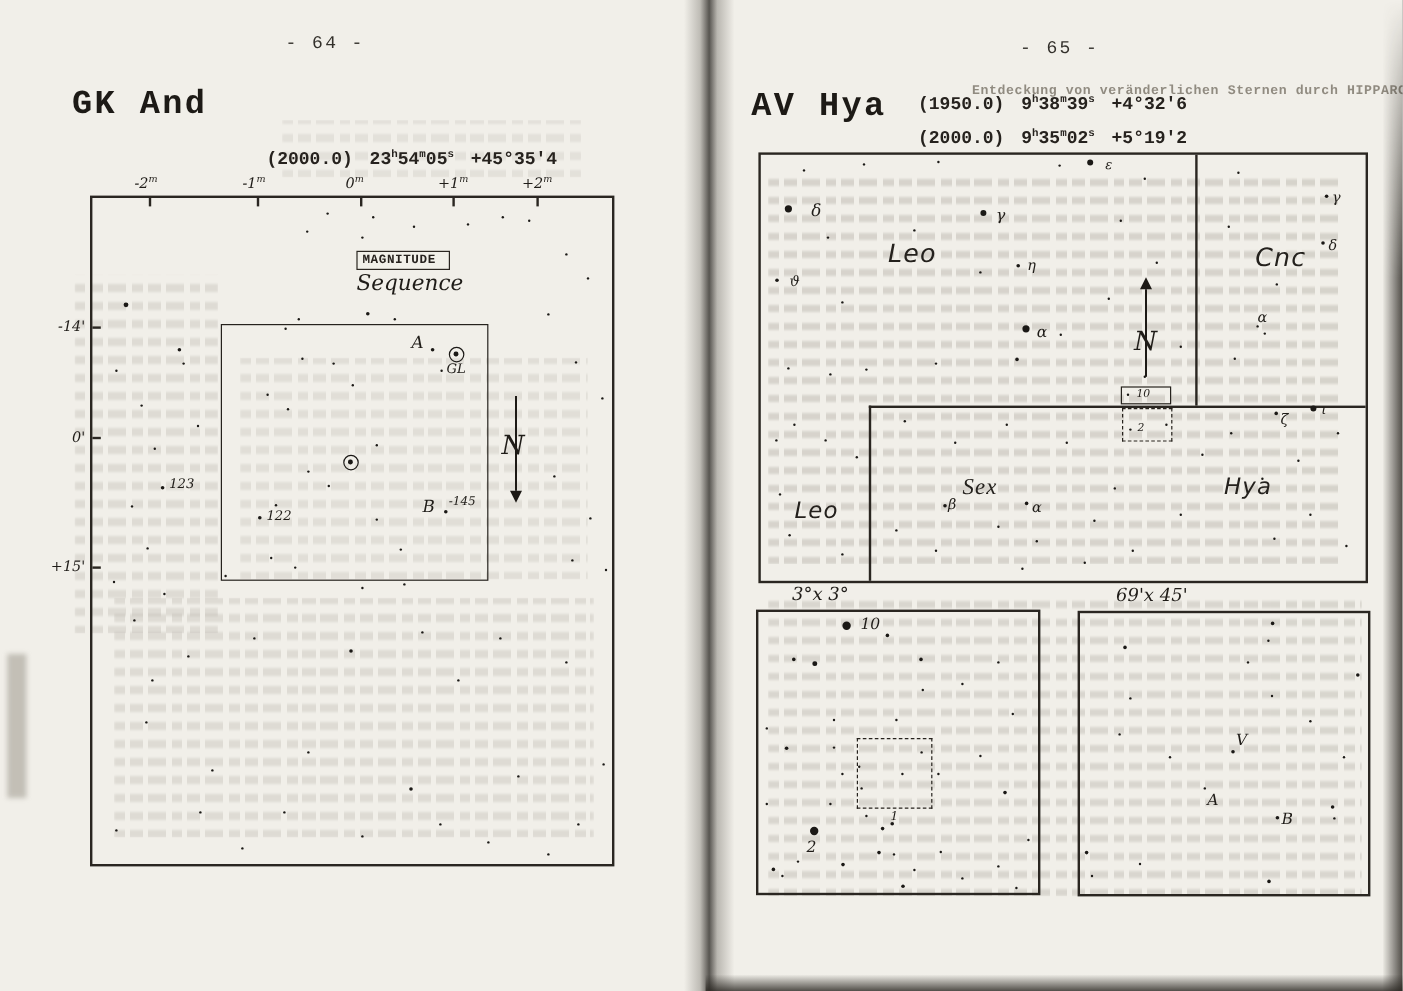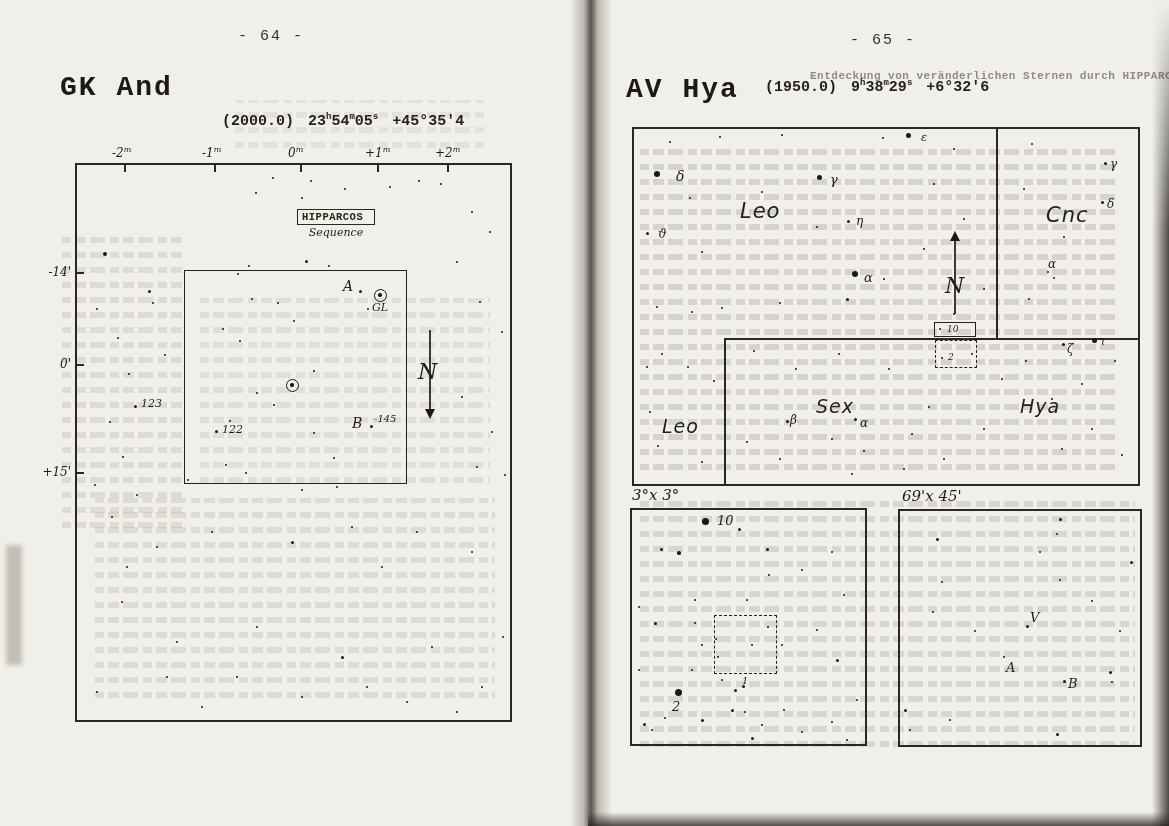--- a/index.html
+++ b/index.html
@@ -25,23 +25,23 @@
   .ring{position:absolute;width:13px;height:13px;border:1.4px solid #1b1916;border-radius:50%;box-sizing:border-box;}
   .ring .core{position:absolute;left:50%;top:50%;width:3.5px;height:3.5px;margin:-1.75px 0 0 -1.75px;background:#1b1916;border-radius:50%;}
   .chart-label{position:absolute;line-height:1;white-space:nowrap;}
   .bline{position:absolute;background:#2a2621;}
   .fbox{position:absolute;box-sizing:border-box;background:transparent;}
   .tick{position:absolute;background:#2a2621;}
   .tick-label{position:absolute;font-size:12px;line-height:1;white-space:nowrap;}
   .tick-label sup{font-size:8px;}
   .legend{position:absolute;}
   .legend .lbox{border:1.4px solid #2a2621;padding:1px 4px;font-family:"Liberation Mono",monospace;font-size:10.5px;font-weight:bold;letter-spacing:.5px;color:#26221e;background:rgba(241,239,233,.65);}
-  .legend .lsub{text-align:center;font-size:11px;margin-top:1px;}
+  .legend .lsub{text-align:center;font-size:18px;margin-top:1px;}
   .narrow-label{position:absolute;font-size:22px;line-height:1;z-index:3;}
-  .outer-label{position:absolute;font-size:15px;line-height:1;}
+  .outer-label{position:absolute;font-size:15px;line-height:1;margin-left:28px;}
   
   .bleed{
     position:absolute;
     background:repeating-linear-gradient(0deg,
       rgba(118,110,98,.5) 0px, rgba(118,110,98,.5) 6px,
       rgba(0,0,0,0) 6px, rgba(0,0,0,0) 15px);
     -webkit-mask-image:repeating-linear-gradient(90deg, #000 0 9px, transparent 9px 13px, #000 13px 24px, transparent 24px 28px, #000 28px 43px, transparent 43px 48px);
     mask-image:repeating-linear-gradient(90deg, #000 0 9px, transparent 9px 13px, #000 13px 24px, transparent 24px 28px, #000 28px 43px, transparent 43px 48px);
     filter:blur(.7px);
   }
@@ -76,21 +76,21 @@
   <div class="bleed abs" style="left:640px;top:140px;width:480px;height:330px;opacity:.42"></div>
   <div class="bleed abs" style="left:640px;top:492px;width:495px;height:255px;opacity:.38"></div>
   <div class="smudge-v" style="left:6px;top:545px;width:16px;height:120px;"></div>
 
   <div class="bleed-line" style="left:810px;top:70px;">Entdeckung von veränderlichen Sternen durch HIPPARCOS</div>
 
   <div class="abs page-num" style="left:238px;top:28px;">- 64 -</div>
 
   <div class="abs title typew" style="left:60px;top:72px;">GK And</div>
 
-  <div class="abs coords-line" style="left:222px;top:112px;">
+  <div class="abs coords-line" style="left:222px;top:124px;">
     <span>(2000.0)</span><span class="gap"></span><span><span>23</span><sup>h</sup><span>54</span><sup>m</sup><span>05</span><sup>s</sup></span><span class="gap"></span><span>+45°35'4</span>
   </div>
 
   <div class="chart" style="left: 75px; top: 163px; width: 433px; height: 555px;">
       <div class="fbox" style="left: 107px; top: 105px; width: 223px; height: 214px; border: 1.5px solid rgb(38, 34, 29);"></div>
       <div class="dot" style="left: 281.5px; top: 124.5px; width: 3px; height: 3px;"></div>
       <div class="dot" style="left: 290px; top: 143px; width: 2px; height: 2px;"></div>
       <div class="dot" style="left: 56.5px; top: 239.5px; width: 3px; height: 3px;"></div>
       <div class="dot" style="left: 137.5px; top: 264.5px; width: 3px; height: 3px;"></div>
       <div class="dot" style="left: 292.5px; top: 259.5px; width: 3px; height: 3px;"></div>
@@ -188,37 +188,40 @@
       <div class="tick-label hand" style="left: 288px; top: -19px;"><span>+1</span><sup>m</sup></div>
       <div class="tick" style="left: 370px; top: 0px; width: 1.5px; height: 7px;"></div>
       <div class="tick-label hand" style="left: 358px; top: -19px;"><span>+2</span><sup>m</sup></div>
       <div class="tick" style="left: 0px; top: 107px; width: 7px; height: 1.5px;"></div>
       <div class="tick-label hand" style="left: -36px; top: 101px; width: 30px; text-align: right;">-14'</div>
       <div class="tick" style="left: 0px; top: 199px; width: 7px; height: 1.5px;"></div>
       <div class="tick-label hand" style="left: -36px; top: 193px; width: 30px; text-align: right;">0'</div>
       <div class="tick" style="left: 0px; top: 307px; width: 7px; height: 1.5px;"></div>
       <div class="tick-label hand" style="left: -36px; top: 301px; width: 30px; text-align: right;">+15'</div>
       <div class="legend" style="left: 220px; top: 44px; width: 78px;">
-        <div class="lbox">HIPPARCOS</div>
+        <div class="lbox">MAGNITUDE</div>
         <div class="lsub hand">Sequence</div>
       </div>
       <svg width="22" height="89" style="position: absolute; left: 342px; top: 165px; overflow: visible;">
         <line x1="11" x2="11" y1="0" y2="79" stroke="#1d1a16" stroke-width="1.7"></line>
         <polygon points="11,89 6,79 16,79" fill="#1d1a16"></polygon>
       </svg>
       <div class="narrow-label hand" style="left: 341px; top: 196px;">N</div>
     </div>
 
 
   <div class="abs page-num" style="left:850px;top:32px;">- 65 -</div>
 
   <div class="abs title typew" style="left:626px;top:74px;">AV Hya</div>
 
   <div class="abs coords-line" style="left:765px;top:78px;">
-    <span>(1950.0)</span><span class="gap"></span><span><span>9</span><sup>h</sup><span>38</span><sup>m</sup><span>29</span><sup>s</sup></span><span class="gap"></span><span>+6°32'6</span>
+    <span>(1950.0)</span><span class="gap"></span><span><span>9</span><sup>h</sup><span>38</span><sup>m</sup><span>39</span><sup>s</sup></span><span class="gap"></span><span>+4°32'6</span>
+  </div>
+  <div class="abs coords-line" style="left:765px;top:106px;">
+    <span>(2000.0)</span><span class="gap"></span><span><span>9</span><sup>h</sup><span>35</span><sup>m</sup><span>02</span><sup>s</sup></span><span class="gap"></span><span>+5°19'2</span>
   </div>
 
   <div class="chart" style="left: 632px; top: 127px; width: 504px; height: 355px;">
       <div class="bline" style="left: 362px; top: 0px; width: 1.6px; height: 209px;"></div>
       <div class="bline" style="left: 90px; top: 209px; width: 414px; height: 1.6px;"></div>
       <div class="bline" style="left: 90px; top: 209px; width: 1.6px; height: 146px;"></div>
       <div class="fbox" style="left: 300px; top: 193px; width: 42px; height: 15px; border: 1.5px solid rgb(38, 34, 29);"></div>
       <div class="fbox" style="left: 301px; top: 211px; width: 42px; height: 28px; border: 1.5px dashed rgb(38, 34, 29);"></div>
       <div class="dot" style="left: 20px; top: 42px; width: 6px; height: 6px;"></div>
       <div class="dot" style="left: 182.5px; top: 45.5px; width: 5px; height: 5px;"></div>
@@ -285,21 +288,21 @@
       <div class="dot" style="left: 289px; top: 119px; width: 2px; height: 2px;"></div>
       <div class="dot" style="left: 329px; top: 89px; width: 2px; height: 2px;"></div>
       <div class="dot" style="left: 389px; top: 59px; width: 2px; height: 2px;"></div>
       <div class="dot" style="left: 429px; top: 107px; width: 2px; height: 2px;"></div>
       <div class="dot" style="left: 299px; top: 54px; width: 2px; height: 2px;"></div>
       <div class="dot" style="left: 349px; top: 159px; width: 2px; height: 2px;"></div>
       <div class="dot" style="left: 394px; top: 169px; width: 2px; height: 2px;"></div>
       <div class="dot" style="left: 319px; top: 184px; width: 2px; height: 2px;"></div>
       <div class="chart-label const" style="left: 106px; top: 72px; font-size: 21px;">Leo</div>
       <div class="chart-label const" style="left: 412px; top: 76px; font-size: 21px;">Cnc</div>
-      <div class="chart-label const" style="left: 182px; top: 268px; font-size: 19px;">Sex</div>
+      <div class="chart-label const" style="left: 168px; top: 268px; font-size: 19px; font-family: Liberation Serif, serif;">Sex</div>
       <div class="chart-label const" style="left: 386px; top: 268px; font-size: 19px;">Hya</div>
       <div class="chart-label const" style="left: 28px; top: 288px; font-size: 19px;">Leo</div>
       <div class="chart-label hand" style="left: 42px; top: 40px; font-size: 14px;">δ</div>
       <div class="chart-label hand" style="left: 196px; top: 44px; font-size: 13px;">γ</div>
       <div class="chart-label hand" style="left: 222px; top: 86px; font-size: 12px;">η</div>
       <div class="chart-label hand" style="left: 24px; top: 99px; font-size: 12px;">ϑ</div>
       <div class="chart-label hand" style="left: 230px; top: 142px; font-size: 13px;">α</div>
       <div class="chart-label hand" style="left: 287px; top: 3px; font-size: 11px;">ε</div>
       <div class="chart-label hand" style="left: 476px; top: 29px; font-size: 12px;">γ</div>
       <div class="chart-label hand" style="left: 473px; top: 69px; font-size: 12px;">δ</div>

